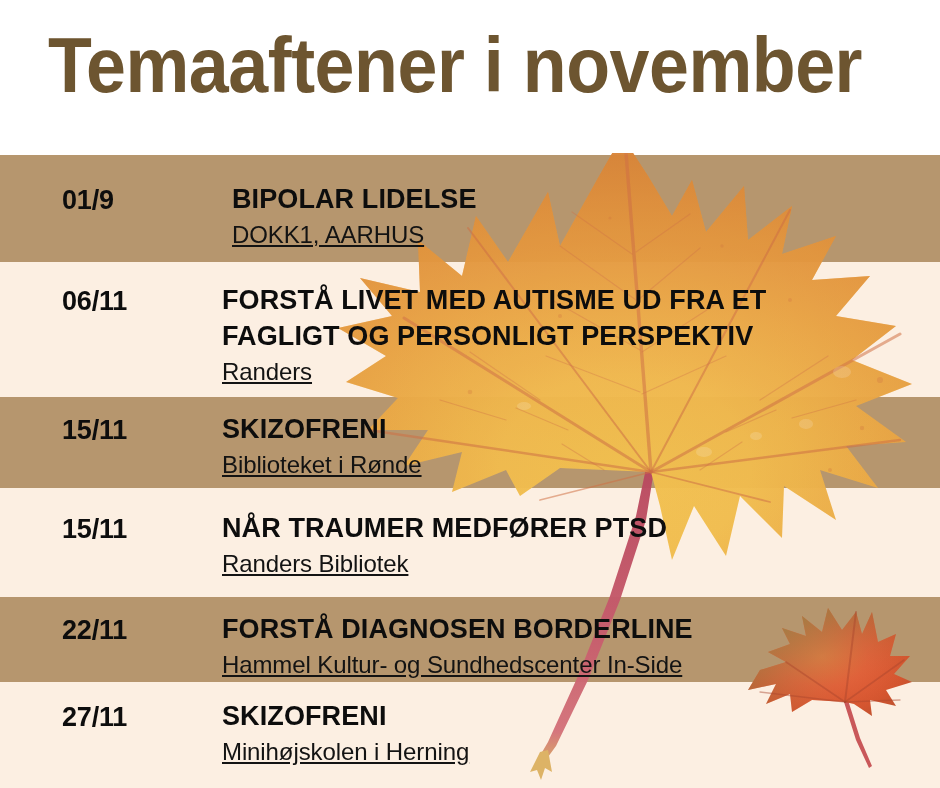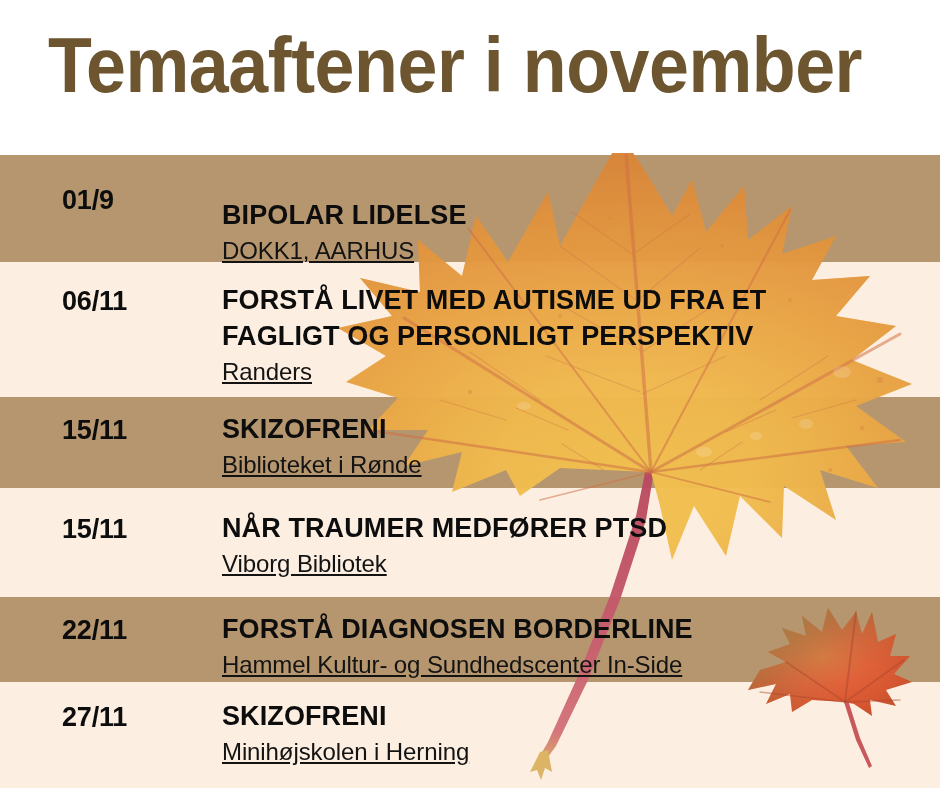--- a/index.html
+++ b/index.html
@@ -271,21 +271,21 @@
   </svg>
 
   <div class="header">
     <div class="poster-title">Temaaftener i november</div>
   </div>
 
   <div class="rows">
 
     <div class="row" style="top:155px;height:107px;">
       <div class="row-date" style="top:30px;">01/9</div>
-      <div class="row-body" style="top:42px;">
+      <div class="row-body" style="top:26px;margin-left:10px;">
         <div class="row-title">BIPOLAR LIDELSE</div>
         <div class="row-place">DOKK1, AARHUS</div>
       </div>
     </div>
 
     <div class="row" style="top:262px;height:135px;">
       <div class="row-date" style="top:24px;">06/11</div>
       <div class="row-body" style="top:20px;">
         <div class="row-title">FORSTÅ LIVET MED AUTISME UD FRA ET
 FAGLIGT OG PERSONLIGT PERSPEKTIV</div>
@@ -298,21 +298,21 @@
       <div class="row-body" style="top:14px;">
         <div class="row-title">SKIZOFRENI</div>
         <div class="row-place">Biblioteket i Rønde</div>
       </div>
     </div>
 
     <div class="row" style="top:488px;height:109px;">
       <div class="row-date" style="top:26px;">15/11</div>
       <div class="row-body" style="top:22px;">
         <div class="row-title">NÅR TRAUMER MEDFØRER PTSD</div>
-        <div class="row-place">Viborg Bibliotek</div>
+        <div class="row-place">Randers Bibliotek</div>
       </div>
     </div>
 
     <div class="row" style="top:597px;height:85px;">
       <div class="row-date" style="top:18px;">22/11</div>
       <div class="row-body" style="top:14px;">
         <div class="row-title">FORSTÅ DIAGNOSEN BORDERLINE</div>
         <div class="row-place">Hammel Kultur- og Sundhedscenter In-Side</div>
       </div>
     </div>

